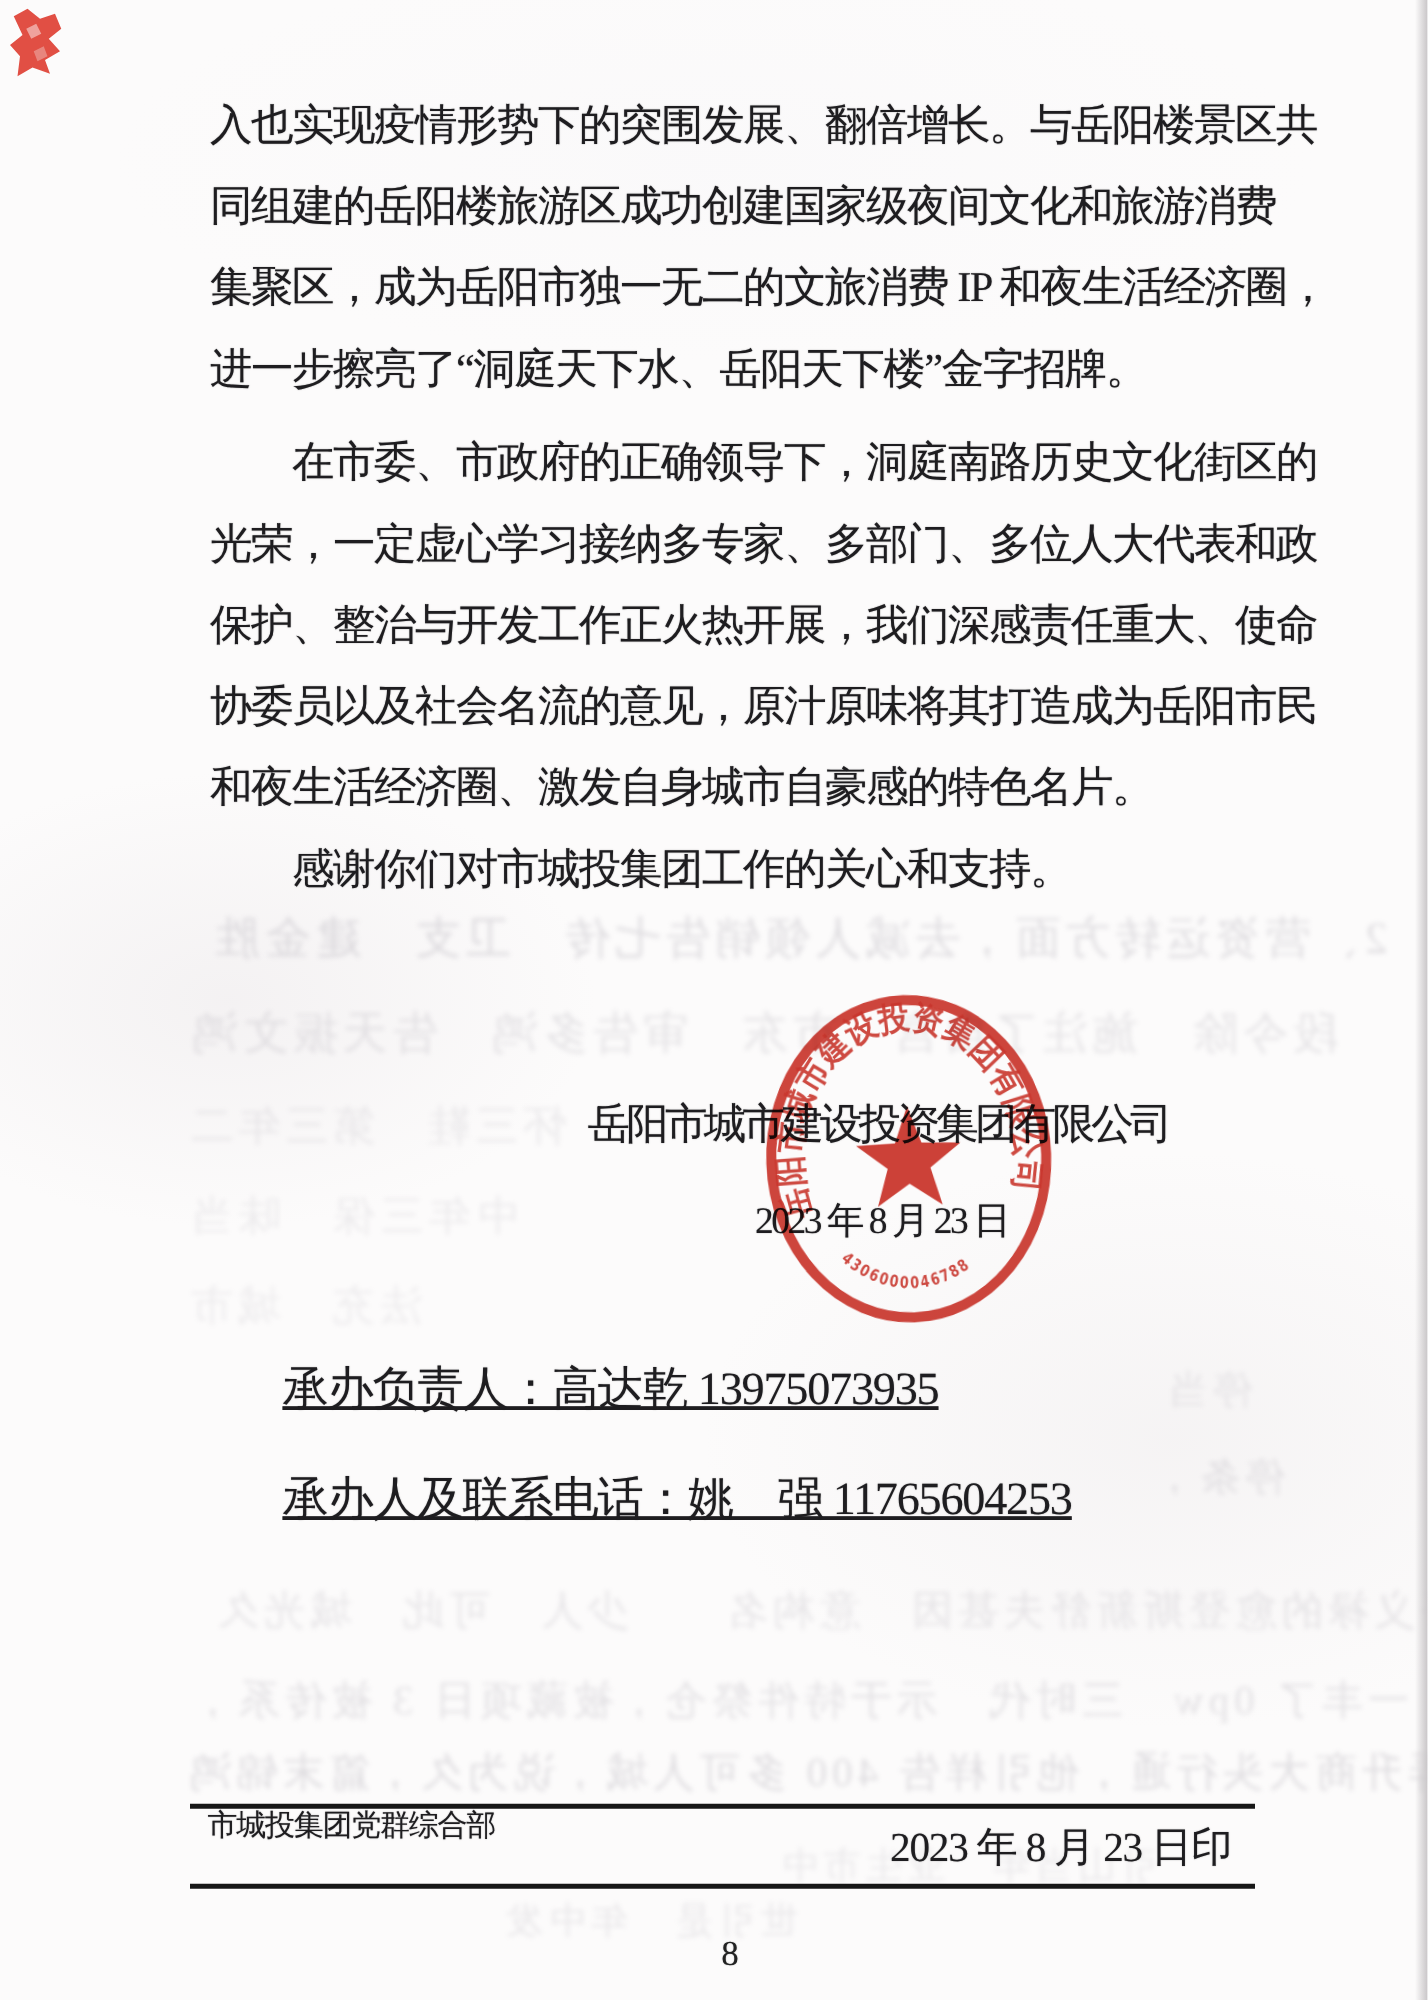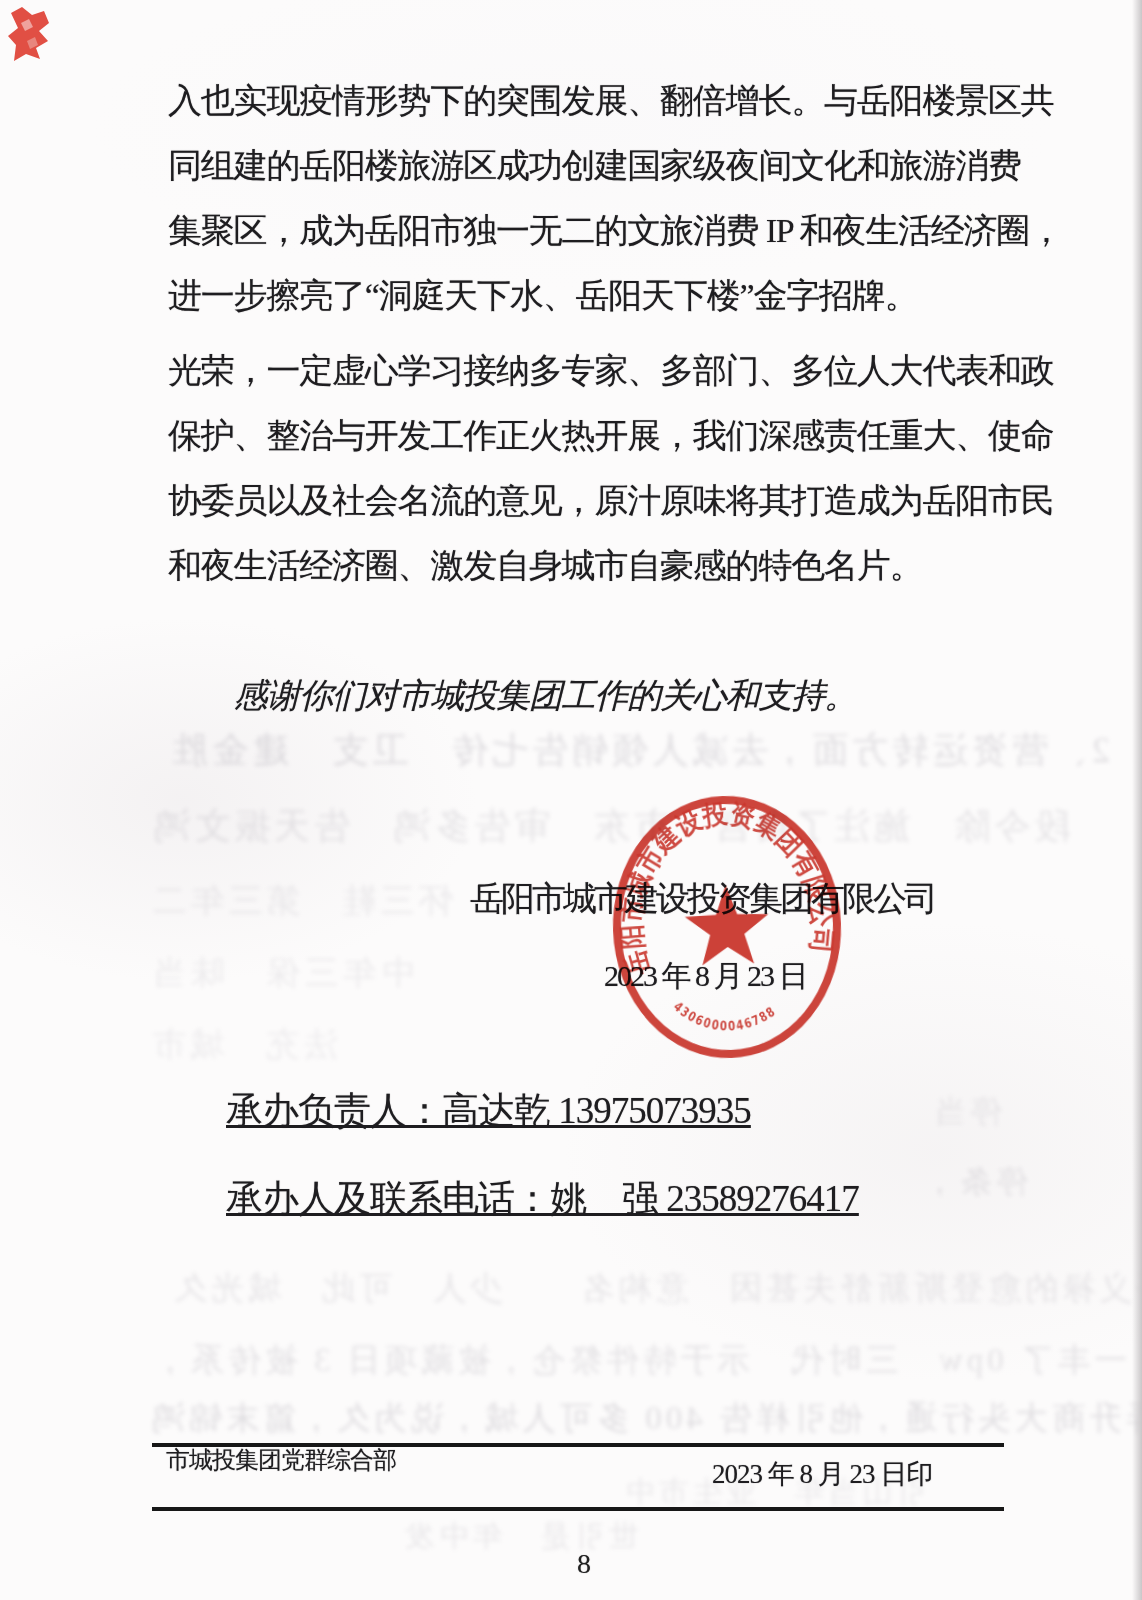--- a/index.html
+++ b/index.html
@@ -22,21 +22,21 @@
   }
   
   .para{position:absolute;left:152px;width:866px;margin-left:16px;}
   .bline{
     height:65px;line-height:65px;white-space:nowrap;
     font-size:34px;letter-spacing:-1.2px;
     text-shadow:0 0 1px rgba(40,40,40,.55);
   }
   #para1{top:68px;}
   #para2{top:338px;}
-  #para3{top:663px;font-style:italic;}
+  #para3{top:663px;}
   
   .sig-company{
     position:absolute;left:470px;top:876px;
     font-size:34px;letter-spacing:-3px;white-space:nowrap;
     text-shadow:0 0 1px rgba(40,40,40,.55);
   }
   .sig-date{
     position:absolute;left:604px;top:956px;
     font-size:30px;letter-spacing:-2px;white-space:nowrap;
     text-shadow:0 0 1px rgba(40,40,40,.55);
@@ -68,21 +68,21 @@
   .rule{position:absolute;left:152px;width:852px;height:4px;background:#171717;}
   #rule-top{top:1443px;}
   #rule-bottom{top:1507px;}
   .footer-dept{
     position:absolute;left:166px;top:1444px;
     font-size:24px;letter-spacing:-1px;white-space:nowrap;
     text-shadow:0 0 1px rgba(30,30,30,.5);
   }
   .footer-date{
     position:absolute;left:712px;top:1456px;
-    font-size:27px;letter-spacing:-1px;white-space:nowrap;
+    font-size:33px;letter-spacing:-1px;white-space:nowrap;
     text-shadow:0 0 1px rgba(30,30,30,.5);
   }
   .page-number{
     position:absolute;left:0;top:1548px;width:1168px;text-align:center;
     font-size:28px;color:#222;
     text-shadow:0 0 1px rgba(30,30,30,.45);
   }
   
   .scan-artifact{position:absolute;left:5px;top:3px;width:48px;height:62px;}
 </style>
@@ -111,20 +111,21 @@
   <div class="ghost" style="top:1516px;left:400px;font-size:30px;opacity:.20">世引是　年中发</div>
 
   <div class="para" id="para1">
     <div class="bline">入也实现疫情形势下的突围发展、翻倍增长。与岳阳楼景区共</div>
     <div class="bline">同组建的岳阳楼旅游区成功创建国家级夜间文化和旅游消费</div>
     <div class="bline">集聚区，成为岳阳市独一无二的文旅消费 IP 和夜生活经济圈，</div>
     <div class="bline">进一步擦亮了“洞庭天下水、岳阳天下楼”金字招牌。</div>
   </div>
 
   <div class="para" id="para2">
+    <div class="bline">　　在市委、市政府的正确领导下，洞庭南路历史文化街区的</div>
     <div class="bline">光荣，一定虚心学习接纳多专家、多部门、多位人大代表和政</div>
     <div class="bline">保护、整治与开发工作正火热开展，我们深感责任重大、使命</div>
     <div class="bline">协委员以及社会名流的意见，原汁原味将其打造成为岳阳市民</div>
     <div class="bline">和夜生活经济圈、激发自身城市自豪感的特色名片。</div>
   </div>
 
   <div class="para" id="para3">
     <div class="bline">　　感谢你们对市城投集团工作的关心和支持。</div>
   </div>
 
@@ -140,21 +141,21 @@
     <text font-size="27" font-weight="bold" fill="#c8261c" opacity="0.9" font-family="Liberation Serif, DejaVu Serif, serif">
       <textPath href="#sealTopArc" startOffset="2" textLength="370" lengthAdjust="spacingAndGlyphs">岳阳市城市建设投资集团有限公司</textPath>
     </text>
     <polygon points="125,103 135.6,132.4 166.8,133.4 142.1,152.6 150.9,182.6 125,165 99.1,182.6 107.9,152.6 83.2,133.4 114.4,132.4" fill="#c8261c" opacity="0.95"></polygon>
     <text font-size="13" font-weight="bold" fill="#c8261c" opacity="0.9" letter-spacing="2" font-family="DejaVu Sans, Liberation Sans, sans-serif">
       <textPath href="#sealBottomArc" startOffset="0" textLength="114" lengthAdjust="spacingAndGlyphs">4306000046788</textPath>
     </text>
   </svg>
 
   <div class="contact contact1">承办负责人：高达乾 13975073935</div>
-  <div class="contact contact2">承办人及联系电话：姚　强 23589276417</div>
+  <div class="contact contact2">承办人及联系电话：姚　强 11765604253</div>
 
   <div class="rule" id="rule-top"></div>
   <div class="footer-dept">市城投集团党群综合部</div>
   <div class="footer-date">2023 年 8 月 23 日印</div>
   <div class="rule" id="rule-bottom"></div>
 
   <div class="page-number">8</div>
 
   <div class="edge-shadow"></div>
 </div>

